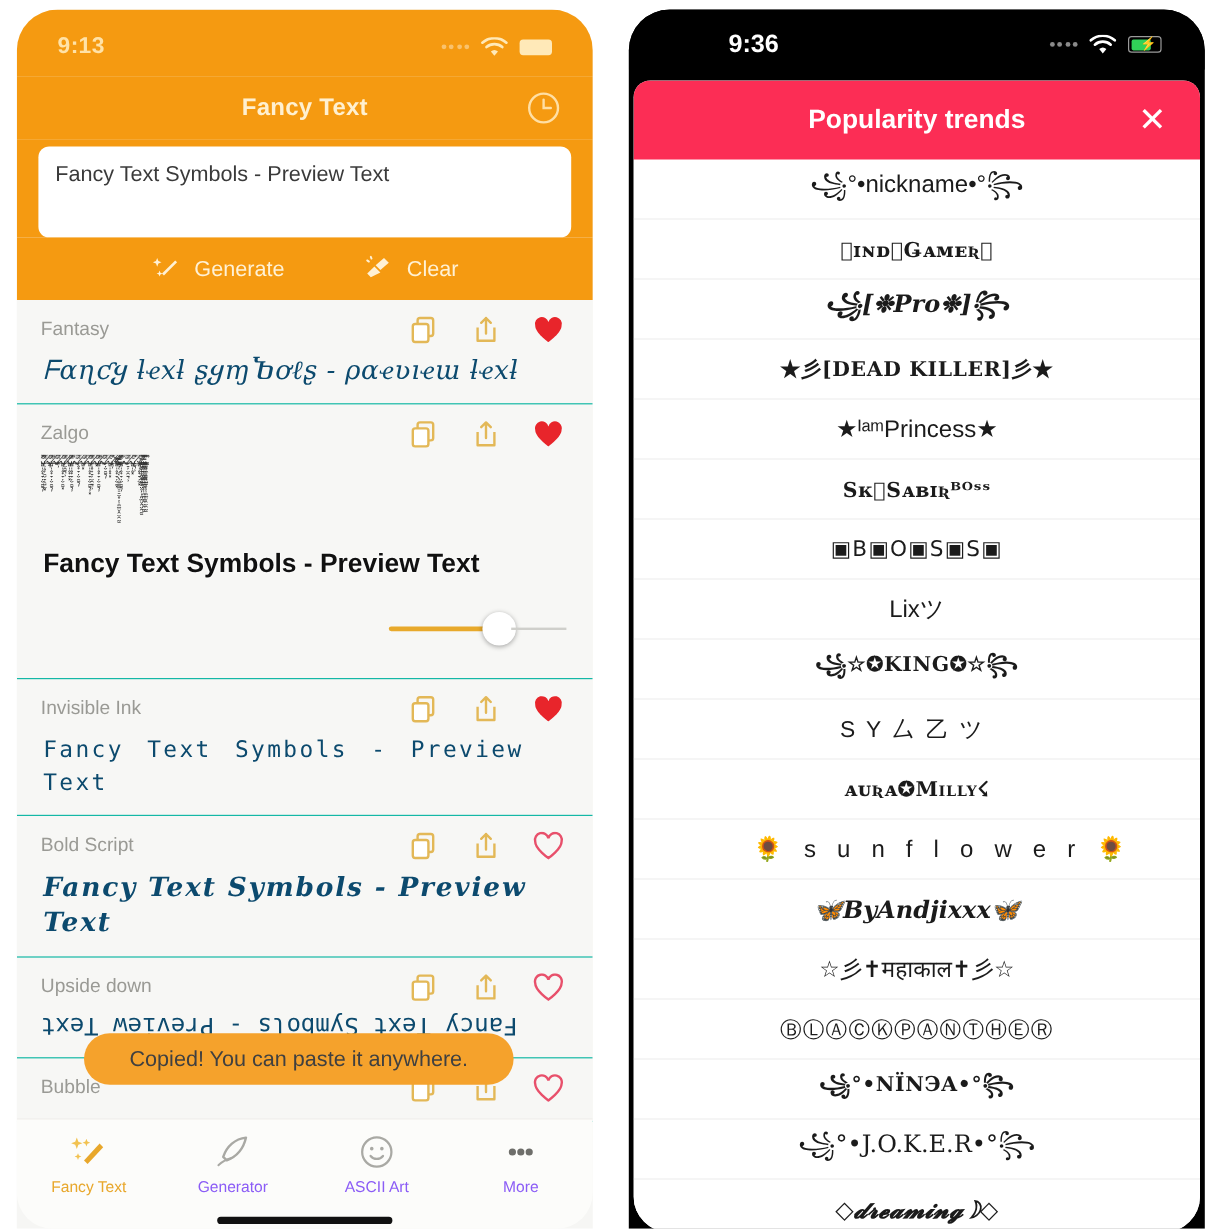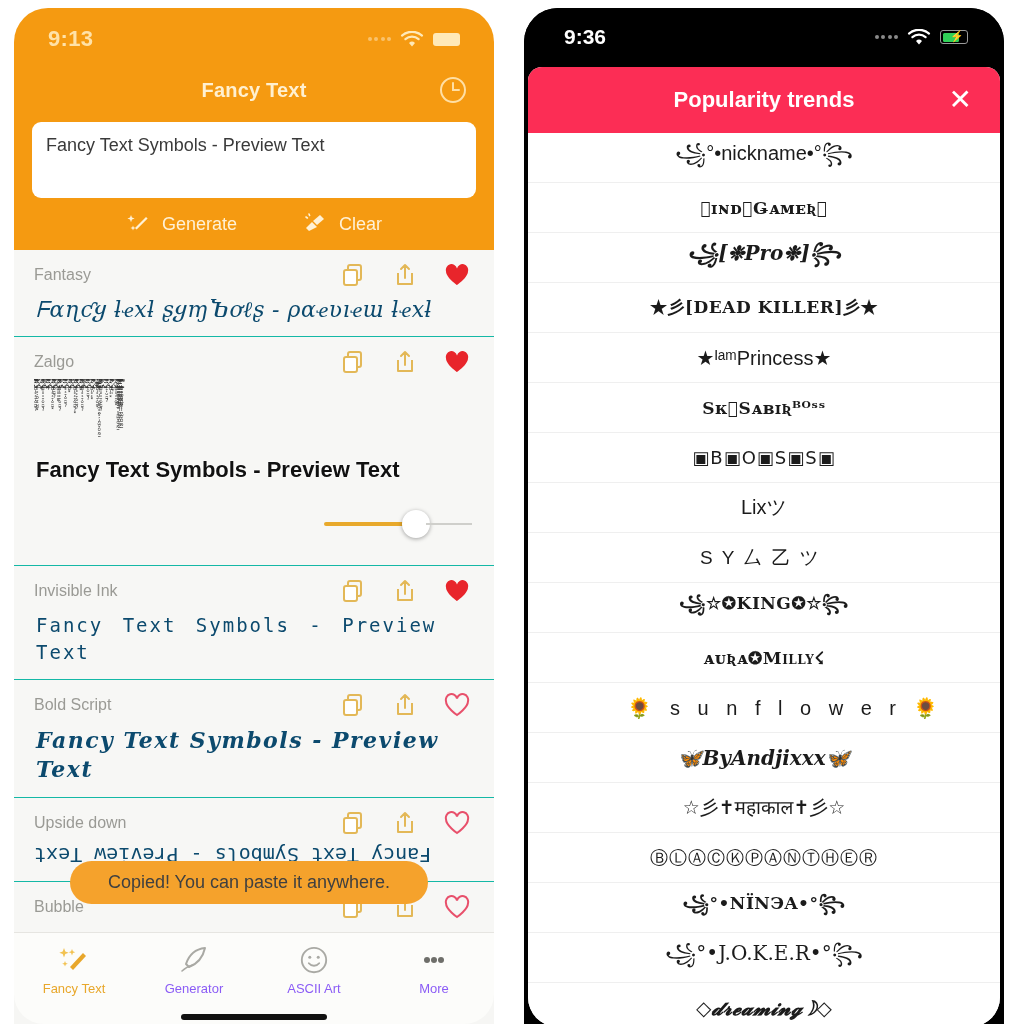--- a/index.html
+++ b/index.html
@@ -39,21 +39,21 @@
   
   .l-status {
     height: 56px;
     background: #F59A11;
     display: flex;
     align-items: center;
     justify-content: space-between;
     padding: 6px 34px 0 34px;
     color: #FFE9B8;
   }
-  .l-status .time { font-size: 22px; font-weight: bold; letter-spacing: .3px; color:#FFE2A8; }
+  .l-status .time { font-size: 19px; font-weight: bold; letter-spacing: .3px; color:#FFE2A8; }
   .l-status .right { display: flex; align-items: center; gap: 9px; }
   .dots-sig { display: flex; gap: 2.5px; align-items: flex-end; opacity: .45; }
   .dots-sig i { width: 4px; height: 4px; background: #fff4dd; border-radius: 50%; display:block; }
   .batt {
     width: 27px; height: 13px; border-radius: 3px;
     background: #FFE9B8;
   }
 
   
   .l-nav {
@@ -168,21 +168,21 @@
     position: absolute; left: 50%; transform: translateX(-50%);
     bottom: 4px; width: 146px; height: 6px; border-radius: 3px; background: #111;
   }
 
   
   .r-status {
     height: 50px; background: #000; color: #fff;
     display: flex; align-items: center; justify-content: space-between;
     padding: 8px 36px 0 40px;
   }
-  .r-status .time { font-size: 21px; font-weight: 600; }
+  .r-status .time { font-size: 21px; font-weight: 600; margin-left: 43px; }
   .r-status .right { display: flex; align-items: center; gap: 9px; }
   .r-dots { display: flex; gap: 2.5px; }
   .r-dots i { width: 4px; height: 4px; background: #8a8a8a; border-radius: 50%; display: block; }
   .r-batt {
     width: 28px; height: 14px; border-radius: 3px;
     border: 1.5px solid #9a9a9a; position: relative;
     display: flex; align-items: center;
   }
   .r-batt .fill { width: 16px; height: 9px; background: #31D158; margin-left: 1.5px; border-radius: 1.5px; }
   .r-batt .bolt { position: absolute; left: 9px; top: -1px; color: #083; font-size: 11px; font-weight: 900; }
@@ -498,22 +498,22 @@
       </div>
       <div class="r-list">
         <div class="r-item st-plain">꧁°•nickname•°꧂</div>
         <div class="r-item st-smallcaps">☢ɪɴᴅ✪Ǥᴀᴍᴇʀ☇</div>
         <div class="r-item st-script">꧁[❉Pro❉]꧂</div>
         <div class="r-item st-smallcaps">★彡[DEAD KILLER]彡★</div>
         <div class="r-item st-plain">★ᴵᵃᵐPrincess★</div>
         <div class="r-item st-smallcaps">Sᴋ☯Sᴀʙɪʀᴮᴼˢˢ</div>
         <div class="r-item st-bubble">▣B▣O▣S▣S▣</div>
         <div class="r-item st-plain">Lixツ</div>
+        <div class="r-item st-smallcaps">꧁☆✪KING✪☆꧂</div>
         <div class="r-item st-wide">SY厶乙ツ</div>
-        <div class="r-item st-smallcaps">꧁☆✪KING✪☆꧂</div>
         <div class="r-item st-smallcaps">ᴀᴜʀᴀ✪Milly☇</div>
         <div class="r-item st-spaced">🌻 s u n f l o w e r 🌻</div>
         <div class="r-item st-script">🦋ByAndjixxx🦋</div>
         <div class="r-item st-deva">☆彡✝महाकाल✝彡☆</div>
         <div class="r-item st-bubble">ⒷⓁⒶⒸⓀⓅⒶⓃⓉⒽⒺⓇ</div>
         <div class="r-item st-smallcaps">꧁°•NÏNЭA•°꧂</div>
         <div class="r-item st-serif">꧁°•J.O.K.E.R•°꧂</div>
         <div class="r-item st-script">◇𝓭𝓻𝓮𝓪𝓶𝓲𝓷𝓰☽◇</div>
       </div>
     </div>

